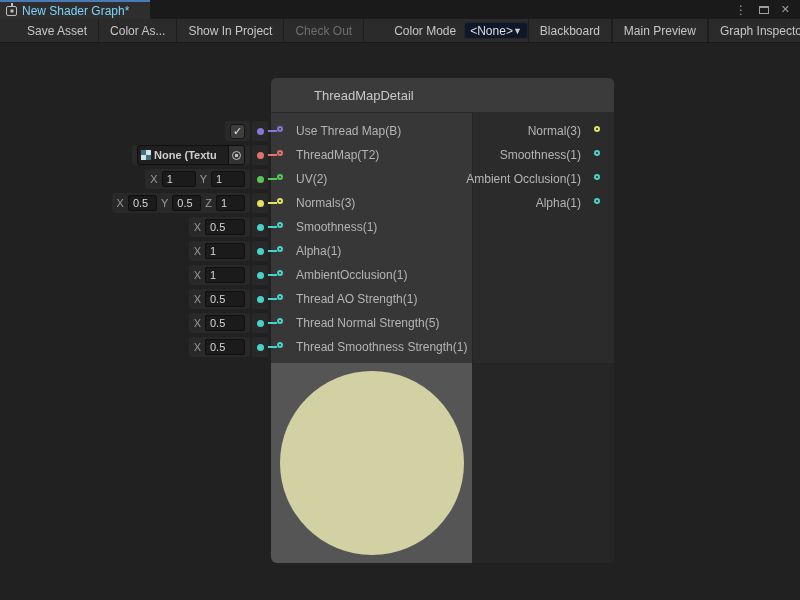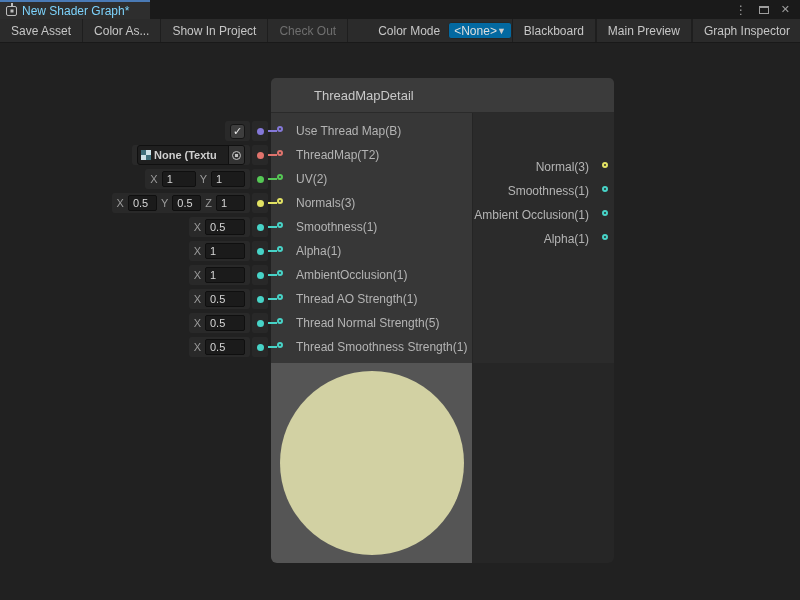--- a/index.html
+++ b/index.html
@@ -22,21 +22,21 @@
   .maxbox { width:10px; height:8px; border:1.5px solid #9e9e9e; border-top-width:2px; }
   .closex { color:#9e9e9e; font-size:11px; line-height:1; }
 
   
   .toolbar { height:24px; background:#2b2b2b; border-bottom:1px solid #191919;
     display:flex; align-items:stretch; font-size:12px; color:#c6c6c6; }
   .tbtn { display:flex; align-items:center; padding:0 11px; border-right:1px solid #1e1e1e;
     white-space:nowrap; cursor:default; }
   .tbtn.disabled { color:#6f6f6f; }
   .tlabel { display:flex; align-items:center; padding:0 8px 0 30px; white-space:nowrap; }
-  .dropdown { align-self:center; width:100px; height:17px; background:#0369a1;
+  .dropdown { align-self:center; width:100px; height:17px; background:#0f172a;
     border:1px solid #262626; border-radius:3px; display:flex; align-items:center;
     padding:0 5px; color:#dedede; font-size:12px; }
   .dd-arrow { margin-left:auto; font-size:9px; color:#cccccc; }
   .tspacer { flex:1; }
   .tbtn.rgt { border-left:1px solid #1e1e1e; }
 
   
   .canvas { position:relative; width:800px; height:557px; background:#212121; }
   .node { position:absolute; left:271px; top:35px; width:343px; height:485px; }
   .node-header { position:absolute; left:0; top:0; width:343px; height:35px; background:#3b3b3b;
@@ -47,21 +47,21 @@
   .col-right { position:absolute; left:201px; top:35px; width:142px; height:250px; background:#2b2b2b;
     border-left:1px solid #252525; }
   .preview-left { position:absolute; left:0; top:285px; width:201px; height:200px; background:#555555;
     border-radius:0 0 0 6px; overflow:hidden; }
   .preview-circle { position:absolute; left:9px; top:8px; width:184px; height:184px; border-radius:50%; }
   .preview-right { position:absolute; left:201px; top:285px; width:142px; height:200px; background:#262626;
     border-left:1px solid #252525; border-radius:0 0 6px 0; }
 
   
   .rows-in { position:absolute; left:0; top:6px; width:201px; }
-  .rows-out { position:absolute; right:0; top:6px; width:142px;margin-top:36px; }
+  .rows-out { position:absolute; right:8px; top:6px; width:142px; }
   .prow { position:relative; height:24px; }
   .in-label { position:absolute; left:25px; top:0; line-height:24px; font-size:12px; color:#b4b4b4;
     white-space:nowrap; }
   .out-label { position:absolute; right:25px; top:0; line-height:24px; font-size:12px; color:#b4b4b4;
     white-space:nowrap; }
   .ring { position:absolute; top:50%; margin-top:-5px; width:6px; height:6px;
     border:2px solid #49d5c8; border-radius:50%; }
   .ring.in { left:6px; background:#373737; }
   .ring.out { right:6px; background:#2b2b2b; }
   .port-line { position:absolute; left:-8px; top:50%; margin-top:-1px; width:14px; height:2px; }
@@ -99,21 +99,21 @@
     <span class="tab-title">New Shader Graph*</span>
   </div>
   <div class="win-controls">
     <span class="kebab">⋮</span>
     <span class="maxbox"></span>
     <span class="closex">✕</span>
   </div>
 </div>
 
 <div class="toolbar">
-  <div style="display:flex;align-items:stretch;">
+  <div style="display:flex;align-items:stretch;padding-left:16px;">
       <div class="tbtn">Save Asset</div>
       <div class="tbtn">Color As...</div>
       <div class="tbtn">Show In Project</div>
       <div class="tbtn disabled">Check Out</div>
     </div>
   <span class="tlabel">Color Mode</span>
   <div class="dropdown">
     <span>&lt;None&gt;</span>
     <span class="dd-arrow">▼</span>
   </div>

